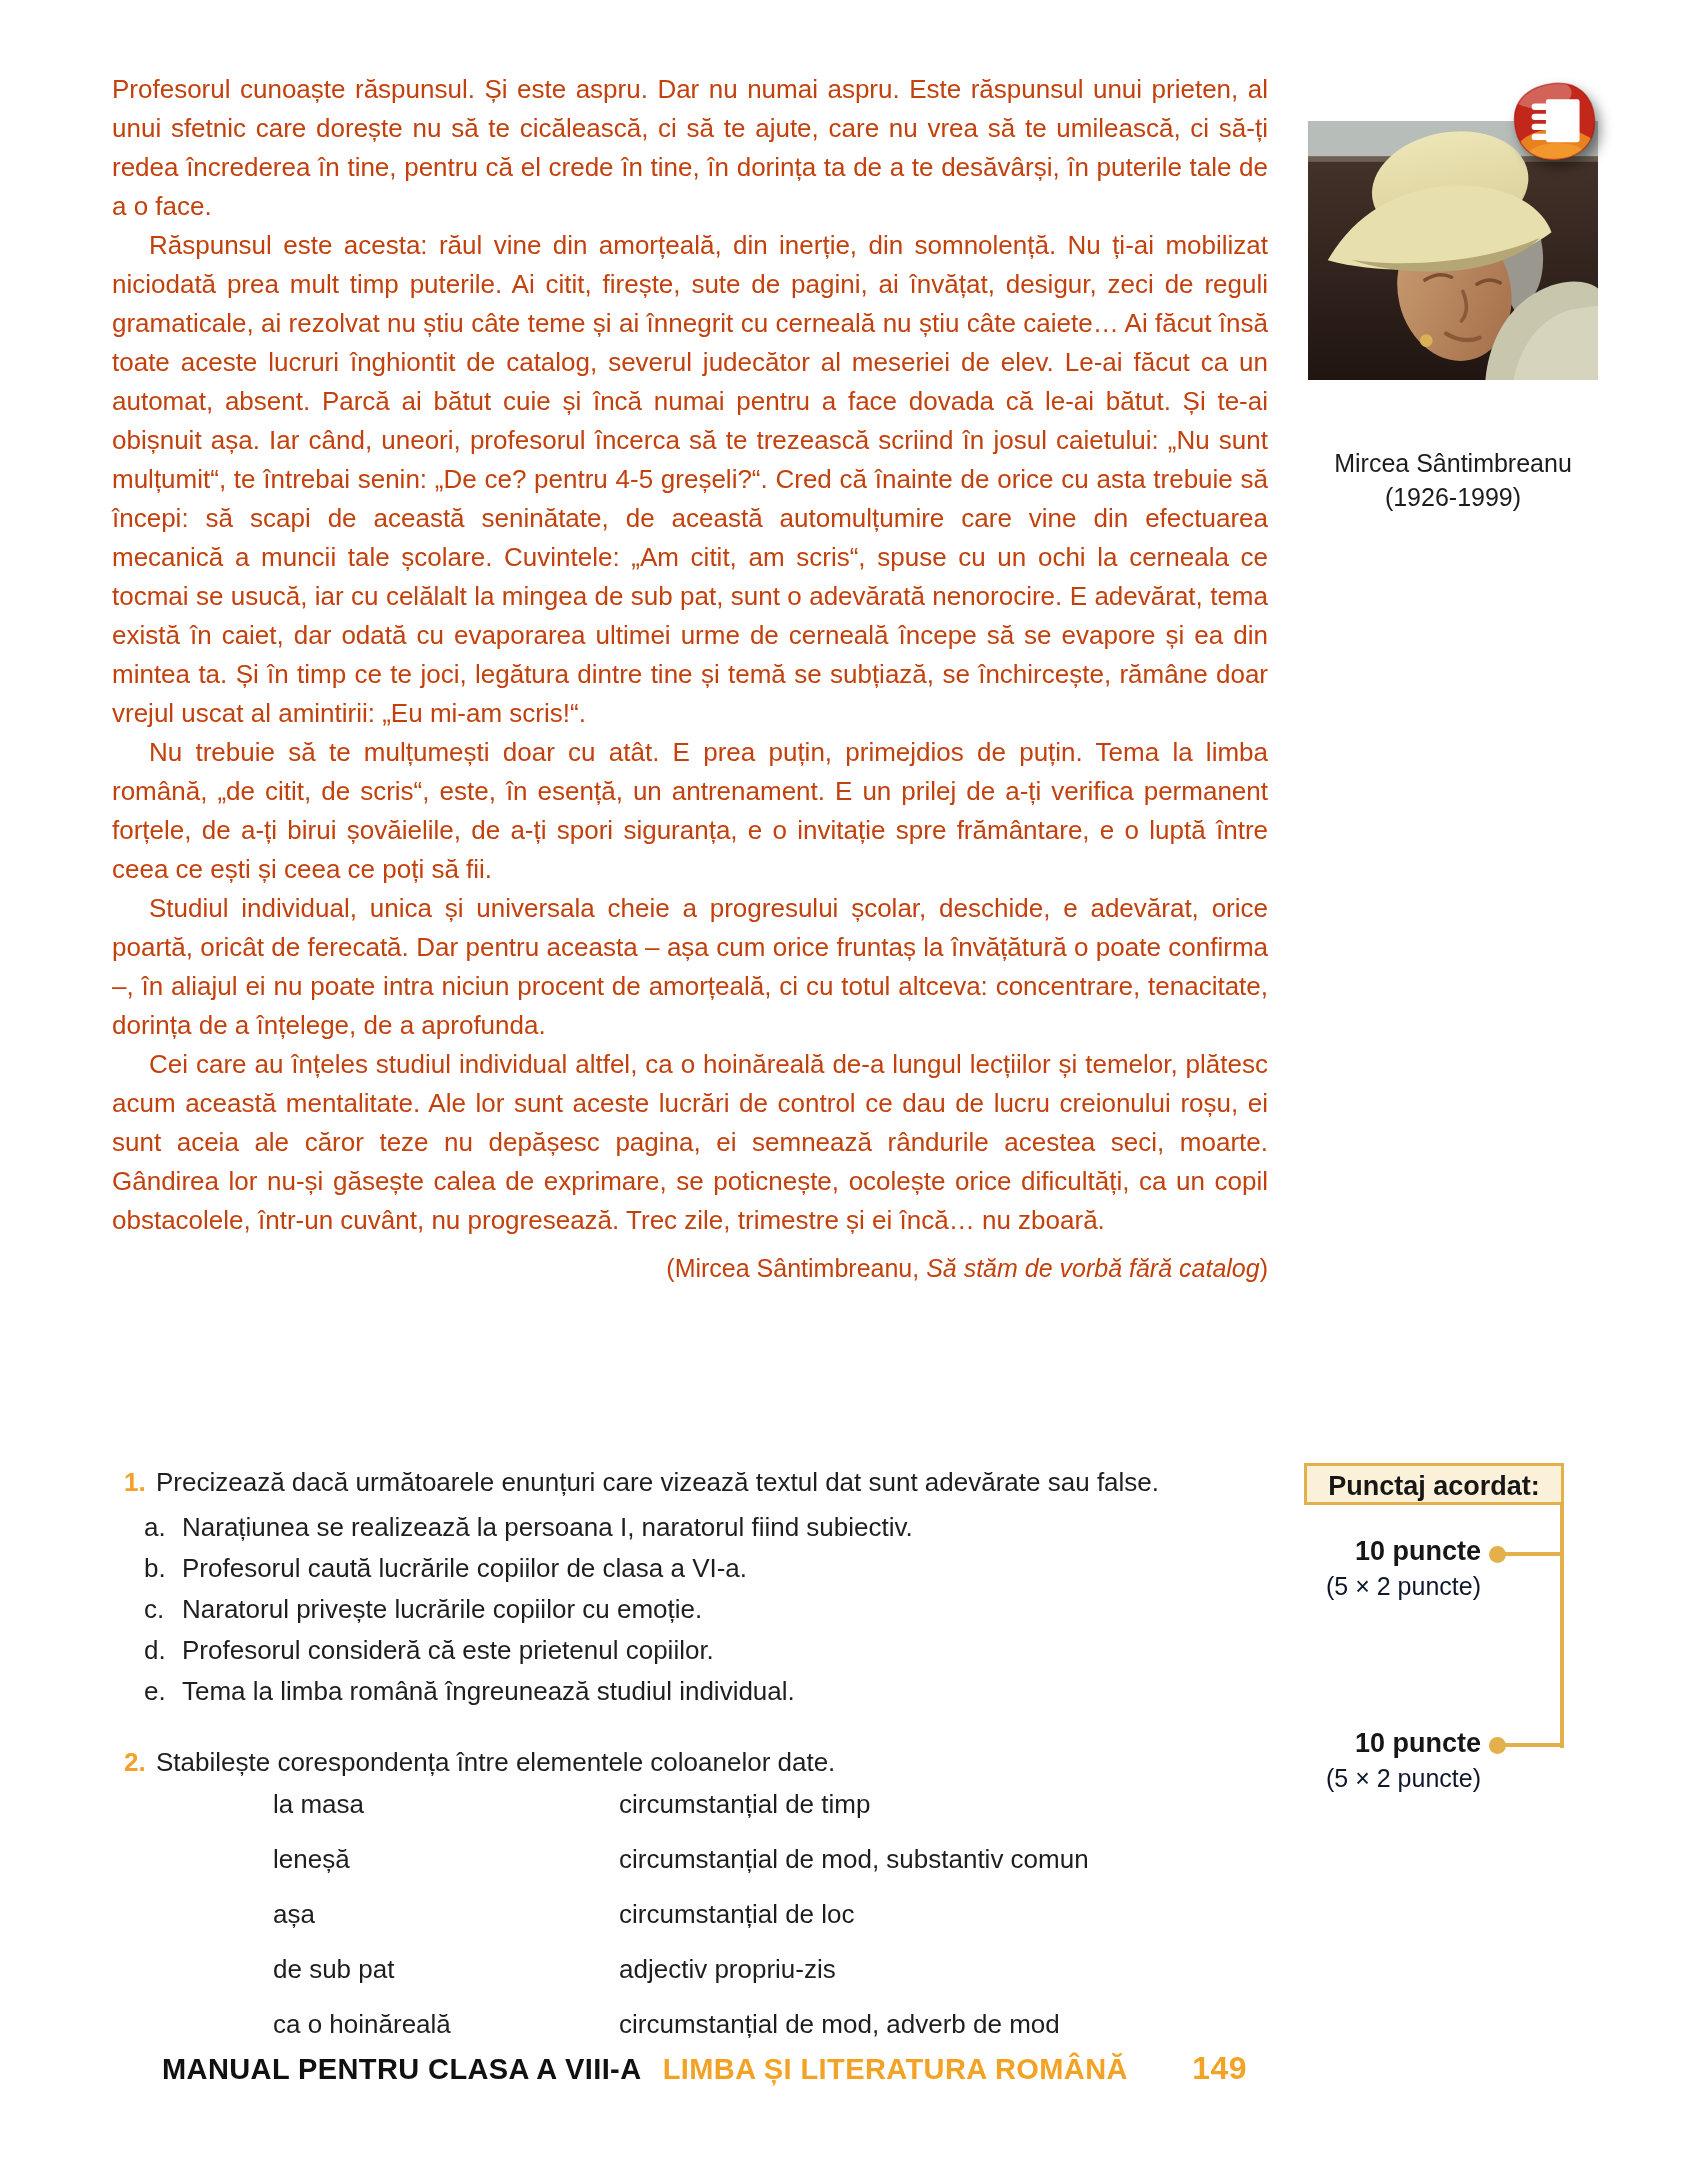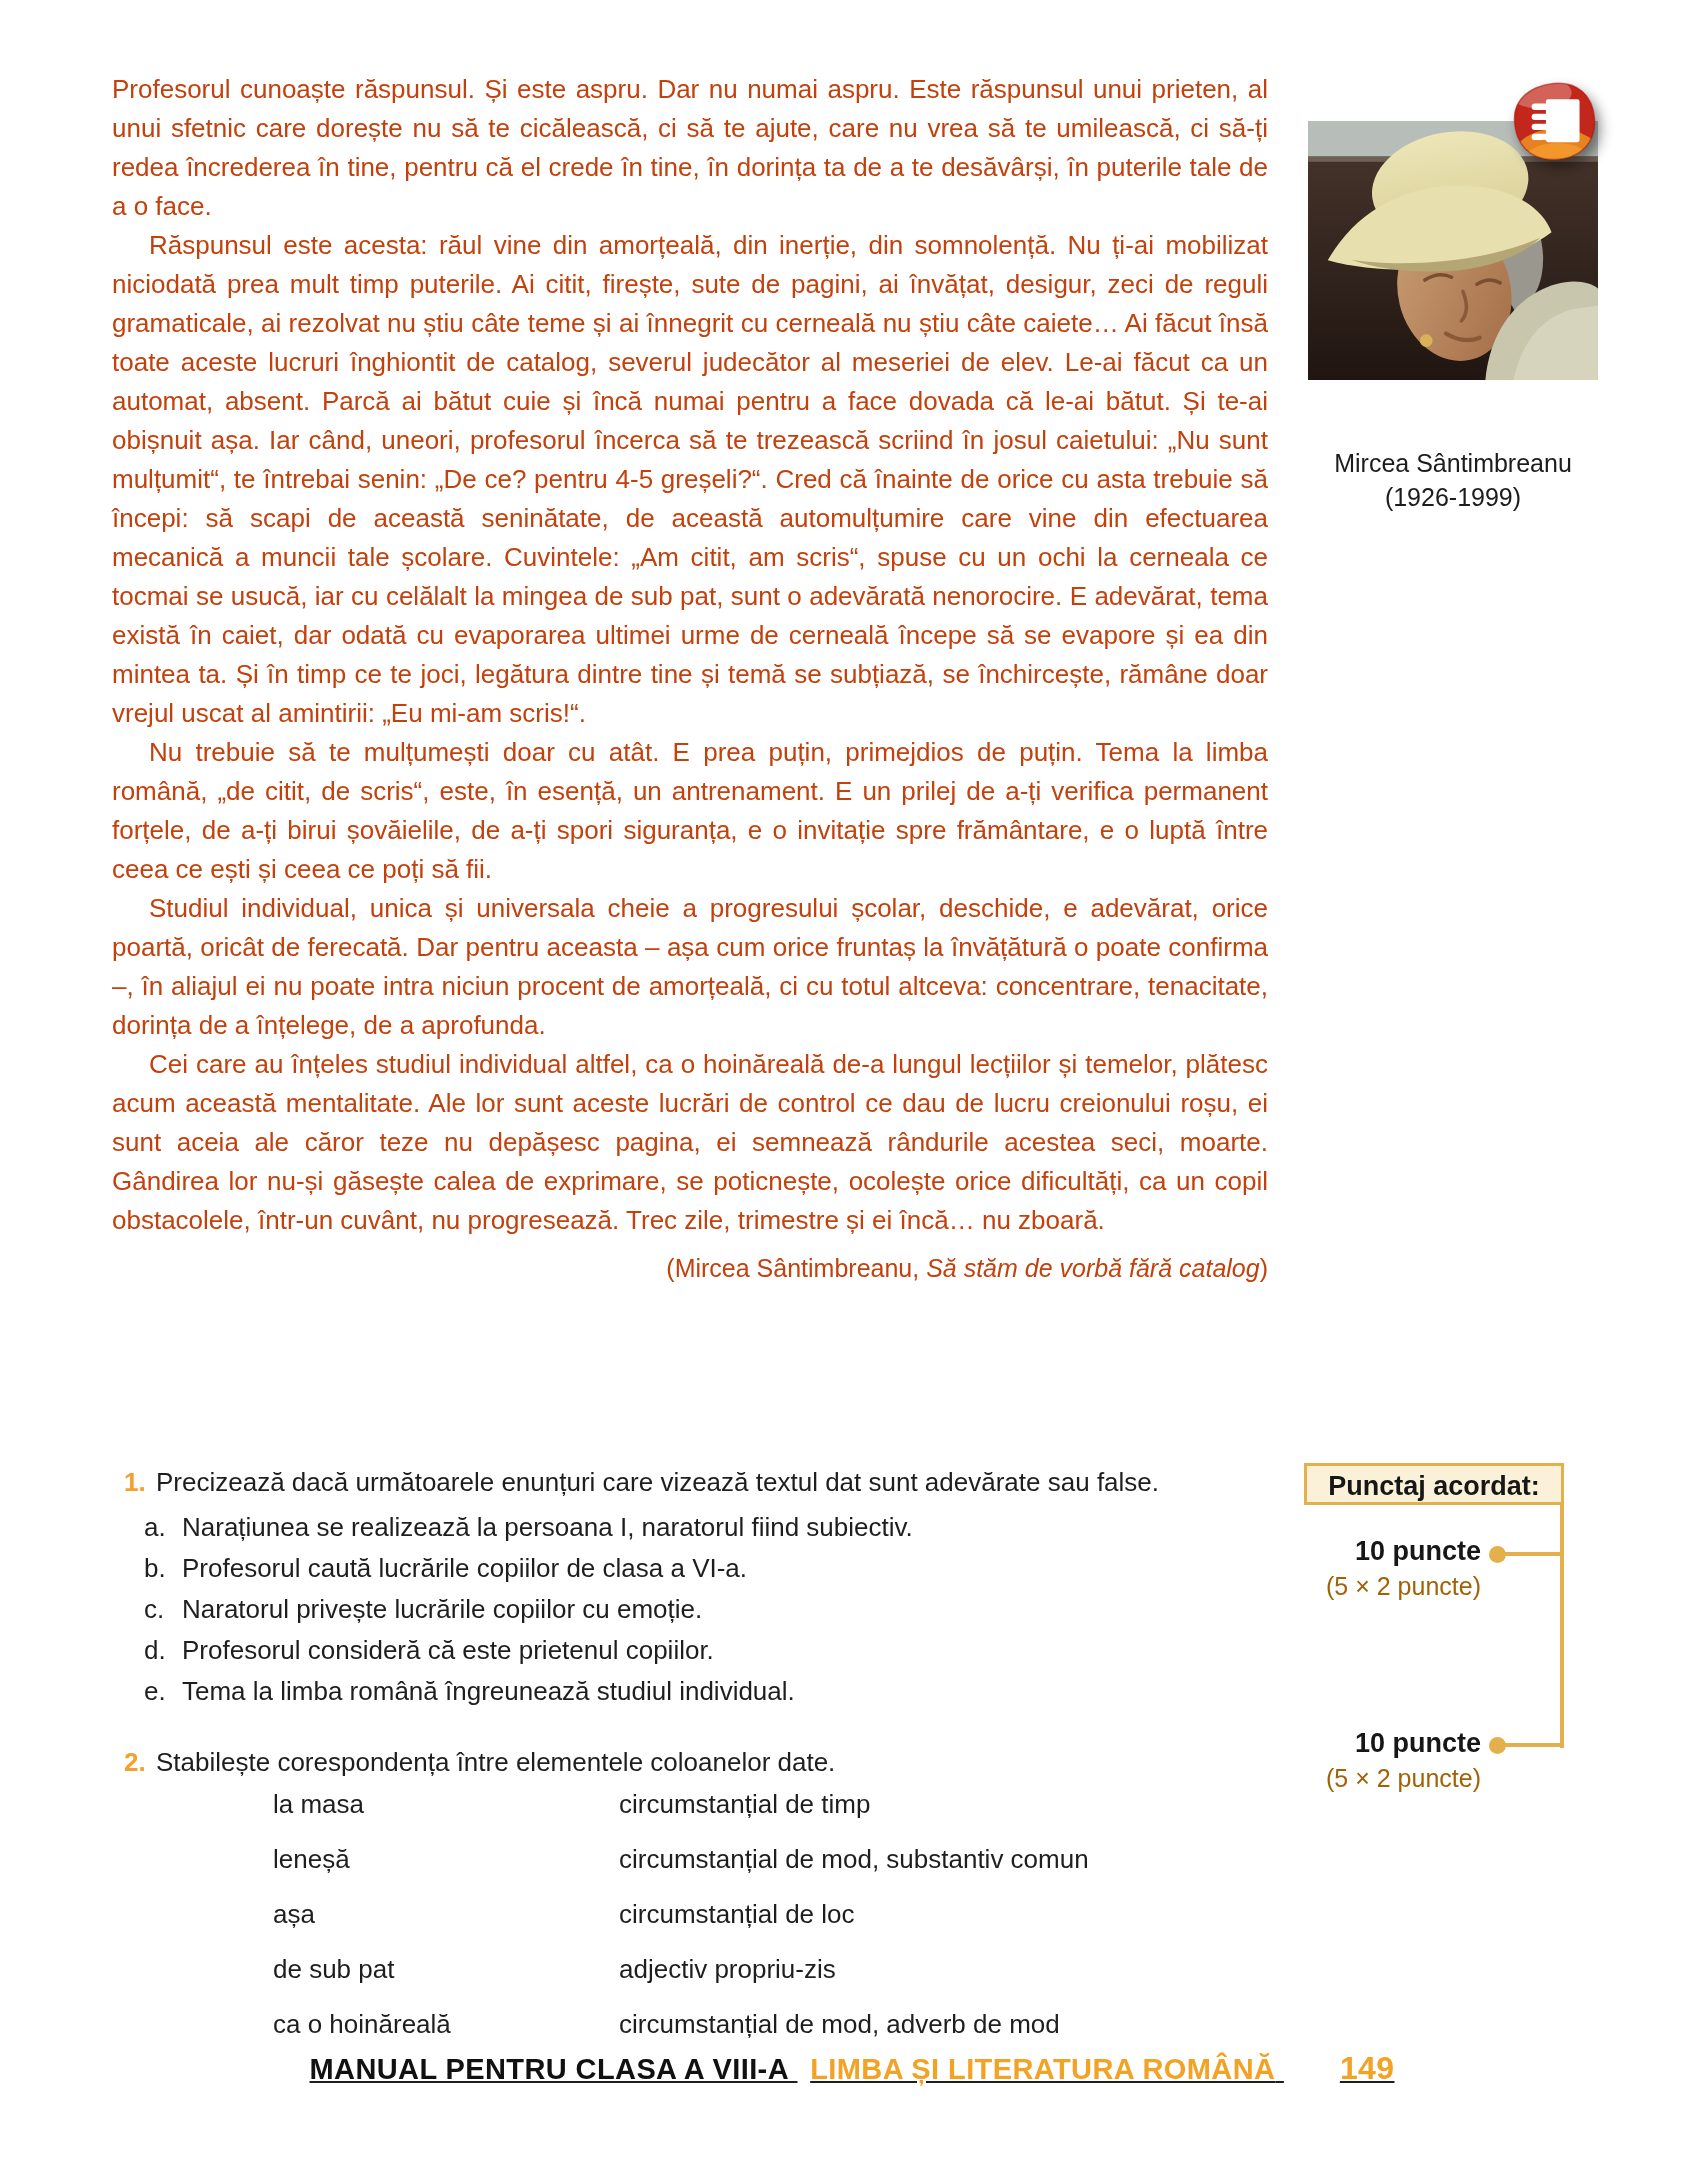--- a/index.html
+++ b/index.html
@@ -58,33 +58,33 @@
   
   .score-box {
     position:absolute; left:1304px; top:1463px; width:260px; height:42px;
     background:#FBF1D9; border:3.5px solid #E3B04B;
     display:flex; align-items:flex-end; justify-content:center;
     font-size:27px; font-weight:bold; color:#171717;
   }
   .score-vline { position:absolute; left:1560px; top:1502px; width:4.2px; height:246px; background:#E3B04B; }
   .score-entry { position:absolute; left:1228px; width:253px; text-align:right; }
   .score-entry .points { font-size:27px; font-weight:bold; color:#171717; }
-  .score-entry .detail { font-size:25px; margin-top:5px; color:#a16207; }
+  .score-entry .detail { font-size:25px; margin-top:5px; color:#0f172a; }
   .entry-1 { top:1536px; }
   .entry-2 { top:1728px; }
   .score-dot { position:absolute; width:17px; height:17px; border-radius:50%; background:#E3B04B; left:1489px; }
   .dot-1 { top:1546px; } .dot-2 { top:1737px; }
   .score-hline { position:absolute; left:1498px; width:66px; height:4.2px; background:#E3B04B; }
   .hline-1 { top:1552px; } .hline-2 { top:1743px; }
 
   
   .footer {
     position:absolute; left:0; top:2050px; width:1704px;
-    text-align:center; 
-    font-size:29px; letter-spacing:0.4px; white-space:nowrap;text-decoration:underline;
+    text-align:left; padding-left:162px;
+    font-size:29px; letter-spacing:0.4px; white-space:nowrap;
   }
   .footer .f-left { color:#111111; font-weight:bold; }
   .footer .f-right { color:#F2A224; font-weight:bold; margin-left:12.7px; }
   .footer .f-page { color:#F2A224; font-weight:bold; font-size:32px; margin-left:56px; }
 </style>
 </head>
 <body>
 
 <div class="page">
 

